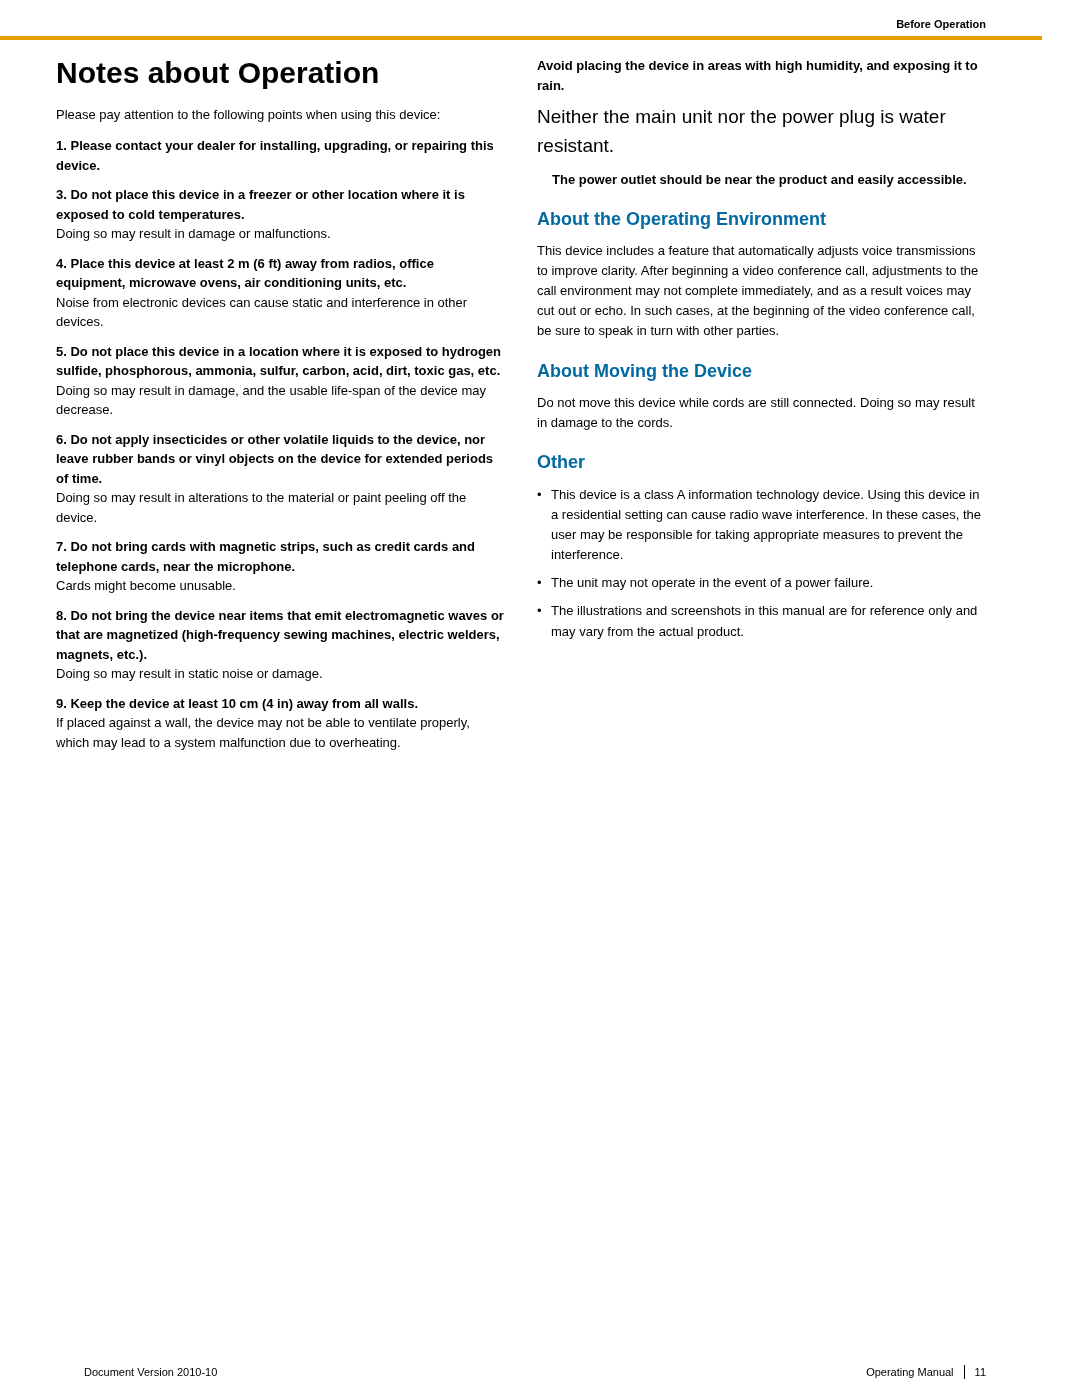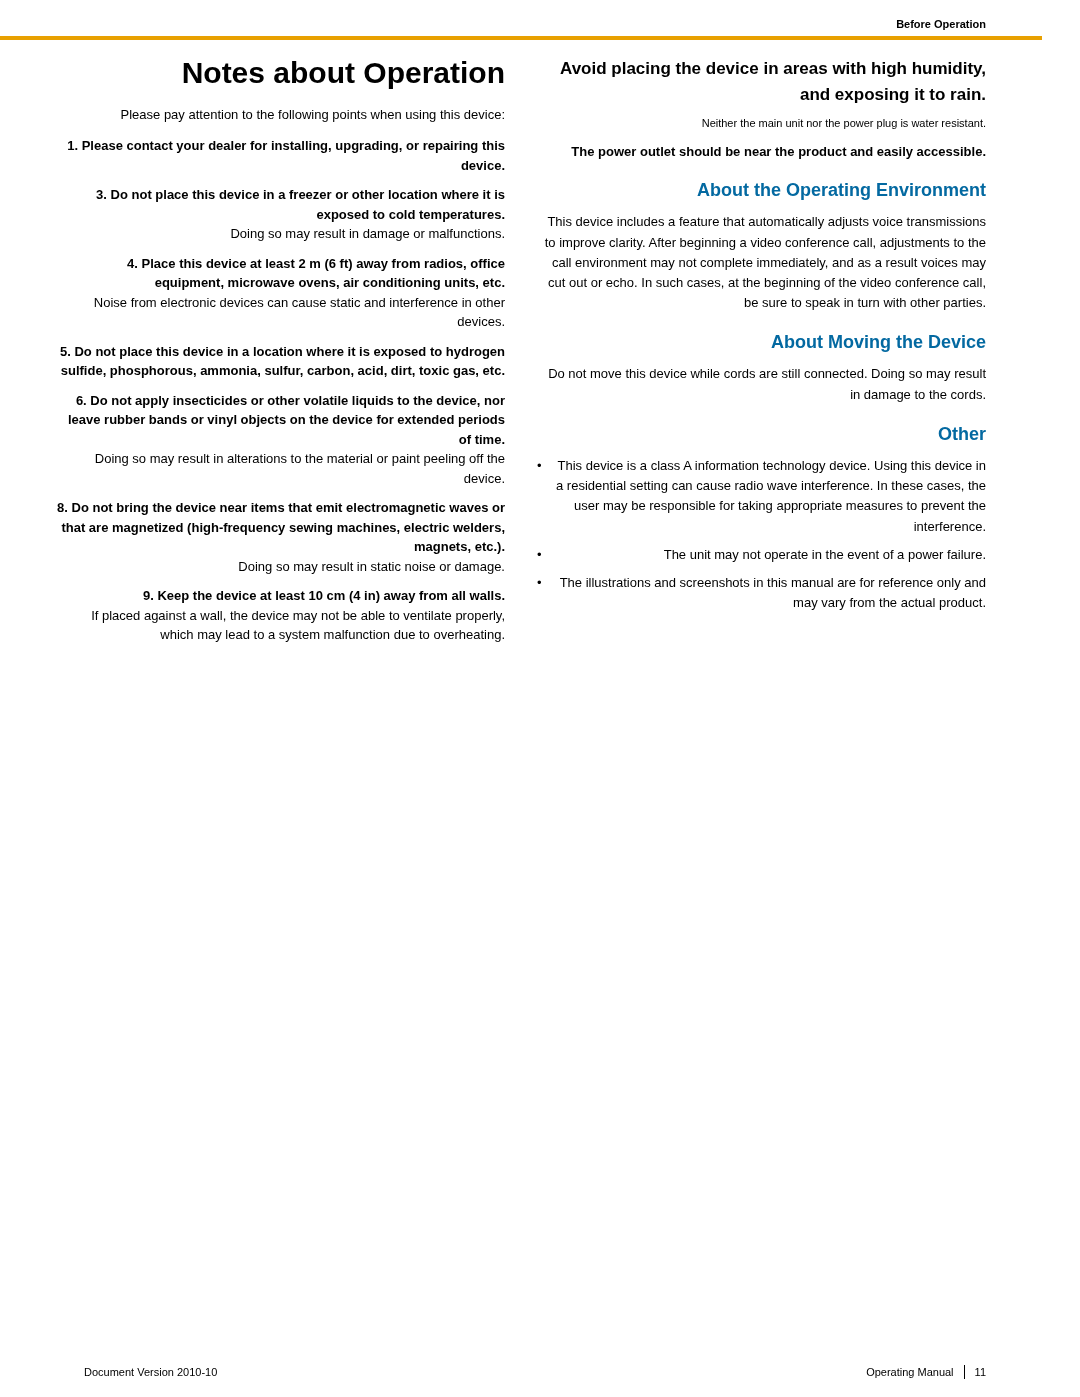--- a/index.html
+++ b/index.html
@@ -46,21 +46,20 @@
       color: #000;
     }
 
     
     .content-area {
       position: absolute;
       top: 56px;
       left: 56px;
       right: 56px;
       bottom: 60px;
-      text-align: right;
     }
 
     .two-column {
       display: flex;
       gap: 32px;
     }
 
     .left-column {
       flex: 1;
       min-width: 0;
@@ -212,48 +211,53 @@
             <span class="item-body">Doing so may result in damage or malfunctions.</span>
           </li>
 
           <li>
             <span class="item-num">4.&nbsp;</span><span class="item-header">Place this device at least 2 m (6 ft) away from radios, office equipment, microwave ovens, air conditioning units, etc.</span>
             <span class="item-body">Noise from electronic devices can cause static and interference in other devices.</span>
           </li>
 
           <li>
             <span class="item-num">5.&nbsp;</span><span class="item-header">Do not place this device in a location where it is exposed to hydrogen sulfide, phosphorous, ammonia, sulfur, carbon, acid, dirt, toxic gas, etc.</span>
+            <span class="item-body">Doing so may result in damage, and the usable life-span of the device may decrease.</span>
           </li>
 
           <li>
             <span class="item-num">6.&nbsp;</span><span class="item-header">Do not apply insecticides or other volatile liquids to the device, nor leave rubber bands or vinyl objects on the device for extended periods of time.</span>
             <span class="item-body">Doing so may result in alterations to the material or paint peeling off the device.</span>
           </li>
 
+          <li>
+            <span class="item-num">7.&nbsp;</span><span class="item-header">Do not bring cards with magnetic strips, such as credit cards and telephone cards, near the microphone.</span>
+            <span class="item-body">Cards might become unusable.</span>
+          </li>
 
           <li>
             <span class="item-num">8.&nbsp;</span><span class="item-header">Do not bring the device near items that emit electromagnetic waves or that are magnetized (high-frequency sewing machines, electric welders, magnets, etc.).</span>
             <span class="item-body">Doing so may result in static noise or damage.</span>
           </li>
 
           <li>
             <span class="item-num">9.&nbsp;</span><span class="item-header">Keep the device at least 10 cm (4 in) away from all walls.</span>
             <span class="item-body">If placed against a wall, the device may not be able to ventilate properly, which may lead to a system malfunction due to overheating.</span>
           </li>
 
         </ol>
 
       </div>
 
       <div class="right-column">
 
-        <p style="font-size:17px; line-height:1.5; margin-bottom:8px;">
+        <p style="font-size:13px; line-height:1.5; margin-bottom:8px;">
           <strong>Avoid placing the device in areas with high humidity, and exposing it to rain.</strong>
         </p>
-        <p style="font-size:11px; line-height:1.5; margin-bottom:10px;">Neither the main unit nor the power plug is water resistant.</p>
+        <p style="font-size:19px; line-height:1.5; margin-bottom:10px;">Neither the main unit nor the power plug is water resistant.</p>
 
         <p style="font-size:13px; line-height:1.5; margin-bottom:18px;margin-left:15px;">
           <strong>The power outlet should be near the product and easily accessible.</strong>
         </p>
 
         <h2 class="section-heading">About the Operating Environment</h2>
         <p class="section-text">This device includes a feature that automatically adjusts voice transmissions to improve clarity. After beginning a video conference call, adjustments to the call environment may not complete immediately, and as a result voices may cut out or echo. In such cases, at the beginning of the video conference call, be sure to speak in turn with other parties.</p>
 
         <h2 class="section-heading">About Moving the Device</h2>
         <p class="section-text">Do not move this device while cords are still connected. Doing so may result in damage to the cords.</p>

